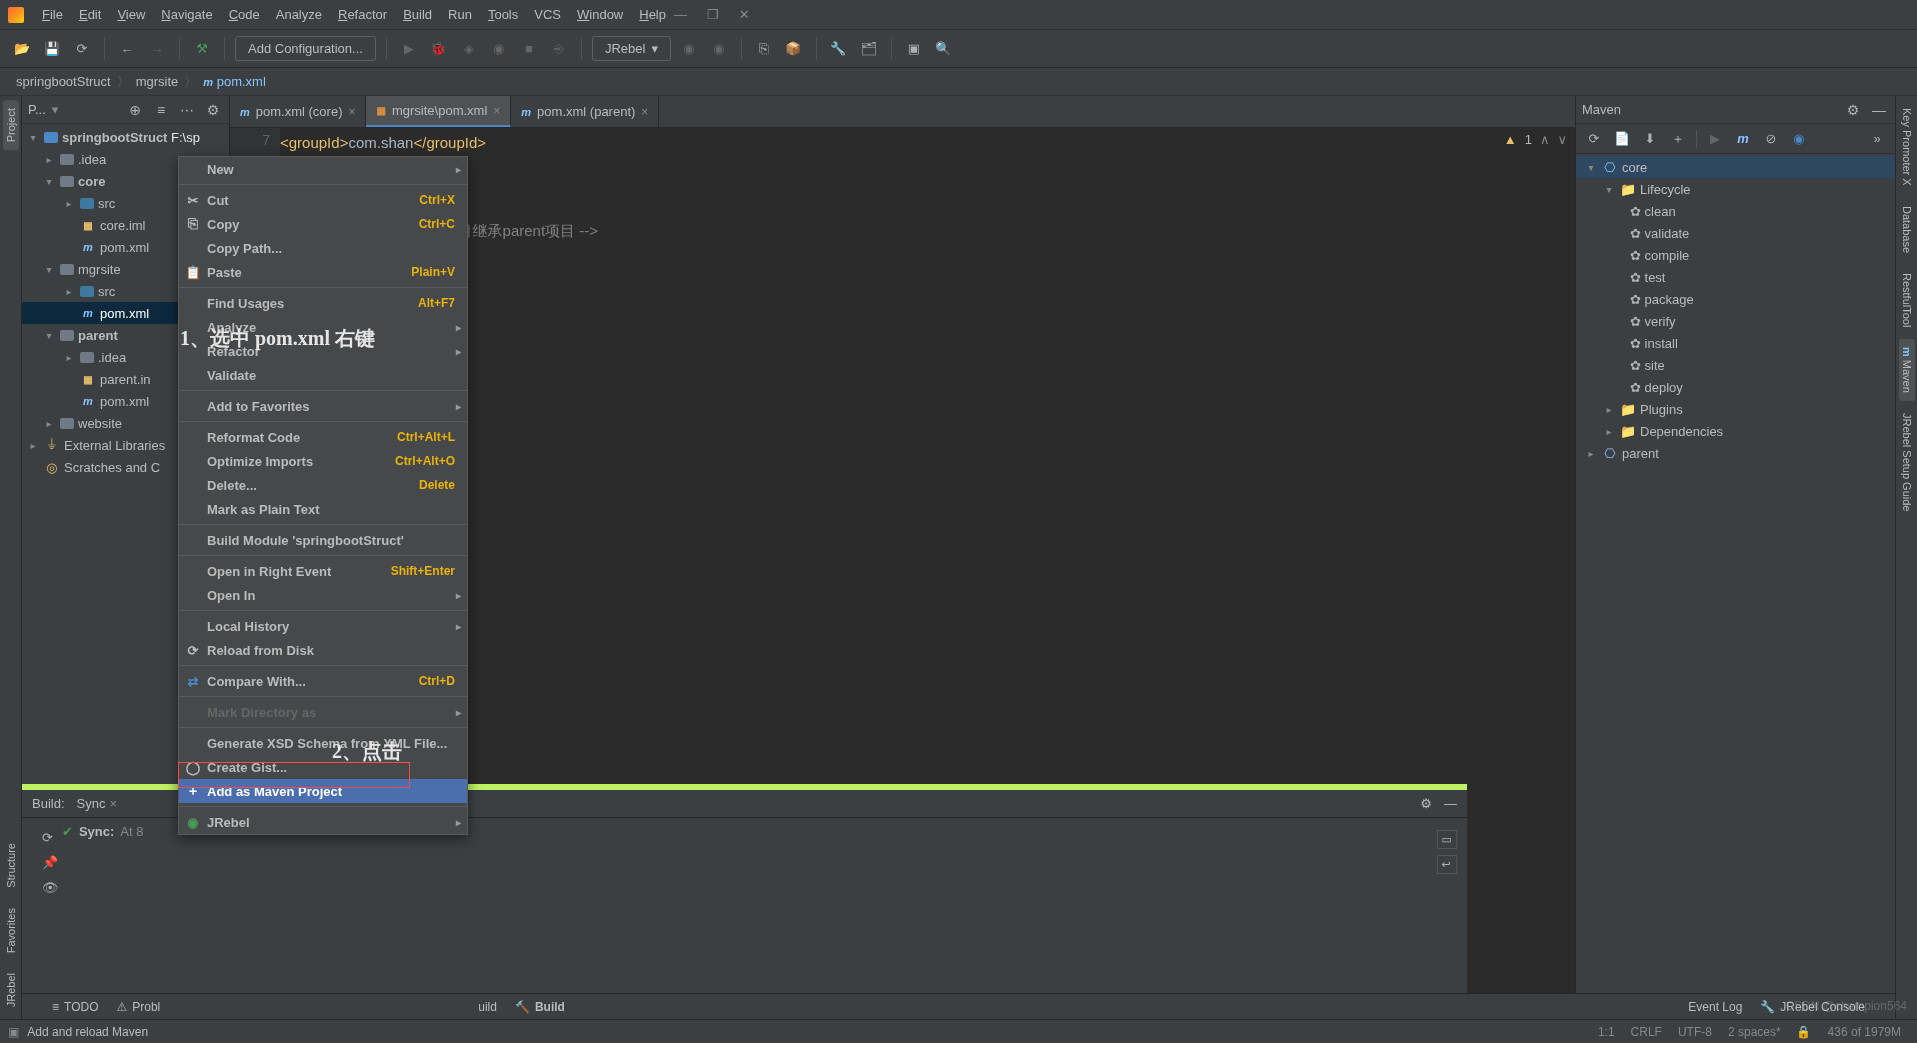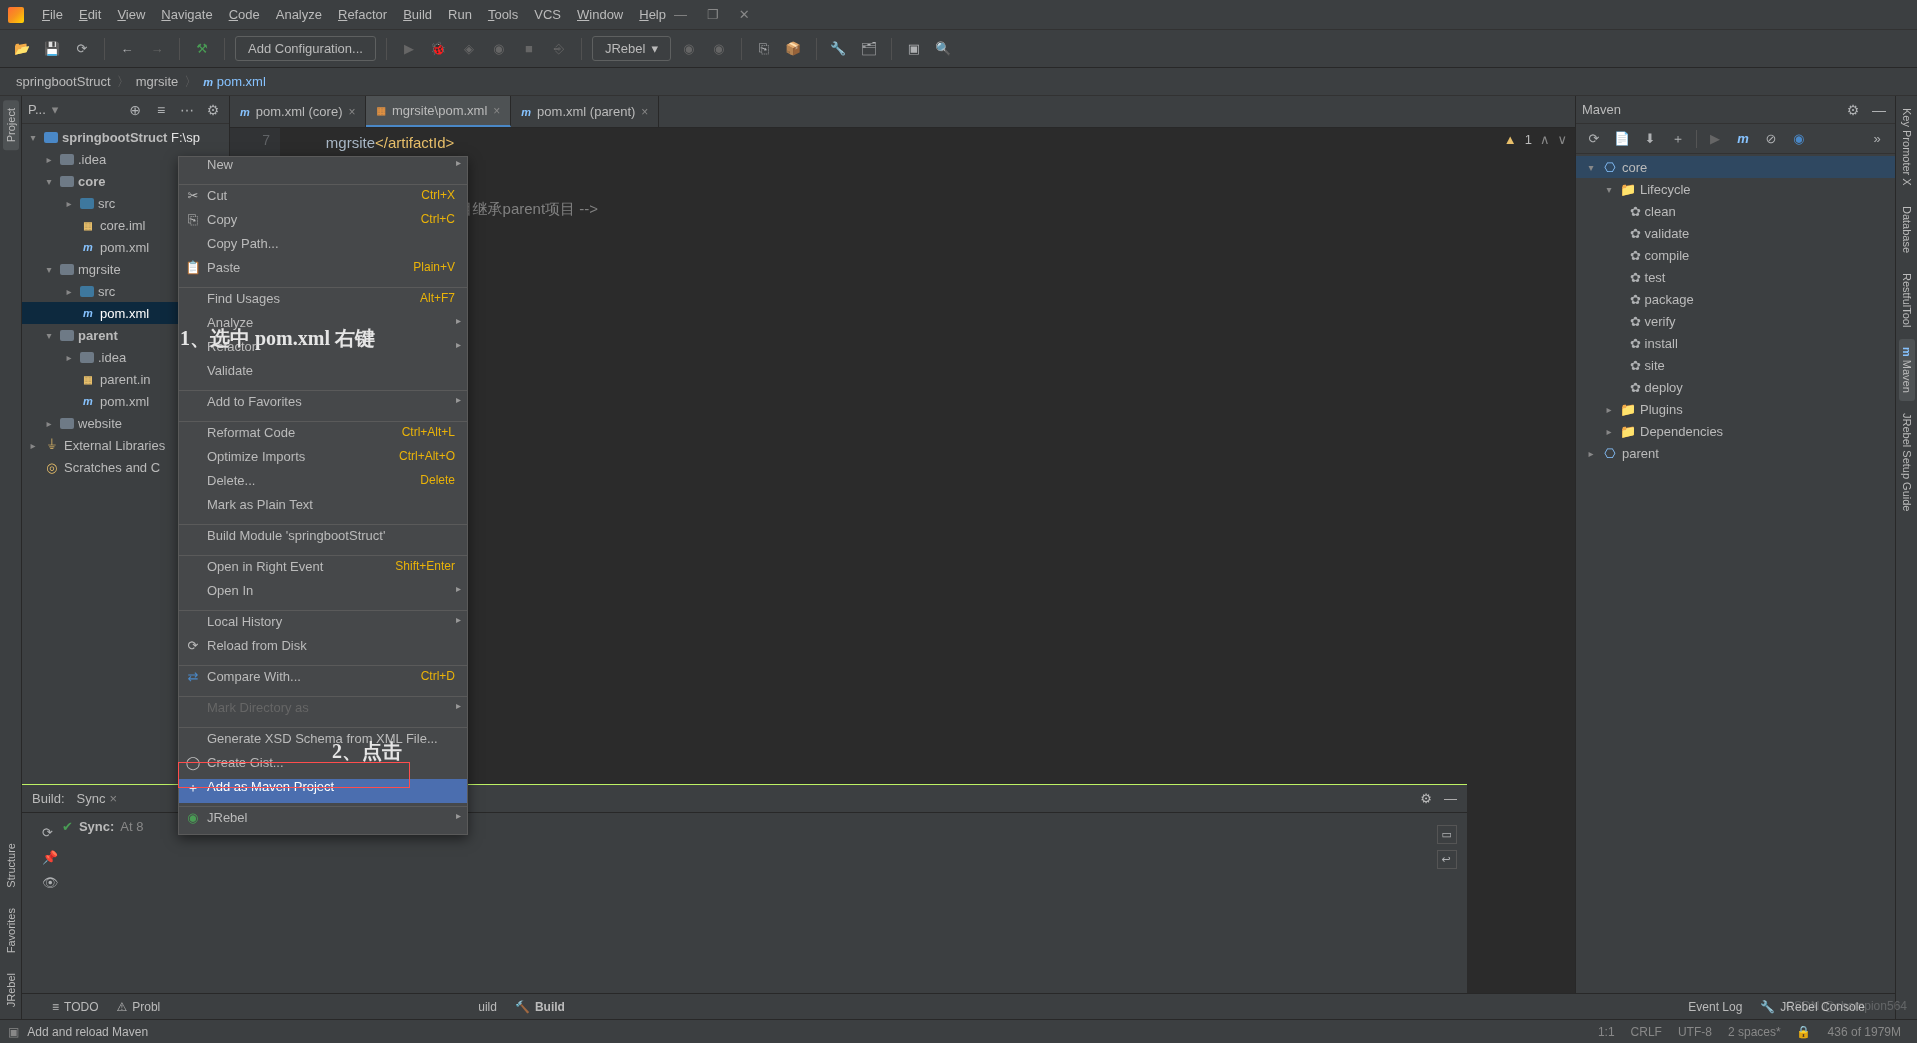--- a/index.html
+++ b/index.html
@@ -53,30 +53,30 @@
 .text { color: #a9b7c6; }
 .comment { color: #808080; }
 .editor-status { position: absolute; right: 8px; top: 4px; display: flex; gap: 8px; align-items: center; }
 .editor-status .warn { color: #e8bf6a; }
 .maven-panel { width: 320px; background: #3c3f41; border-left: 1px solid #282828; display: flex; flex-direction: column; }
 .maven-toolbar { height: 30px; display: flex; align-items: center; gap: 8px; padding: 0 8px; border-bottom: 1px solid #323232; }
 .maven-toolbar .mb { width: 20px; height: 20px; display: flex; align-items: center; justify-content: center; color: #afb1b3; cursor: pointer; }
 .maven-tree { flex: 1; overflow: auto; font-size: 13px; padding: 2px 0; }
 .maven-tree .tree-row.sel { background: #2f4861; }
 .maven-gear { color: #afb1b3; }
-.bottom-panel { position: absolute; left: 22px; bottom: 24px; width: 1445px; height: 235px; background: #3c3f41; border-top: 1px solid #bef264; }
+.bottom-panel { position: absolute; left: 22px; bottom: 24px; width: 1445px; height: 235px; background: #3c3f41; border-top: 6px solid #bef264; }
 .bottom-panel .bp-header { height: 28px; display: flex; align-items: center; padding: 0 10px; gap: 12px; border-bottom: 1px solid #282828; }
 .bottom-panel .bp-tab { display: flex; align-items: center; gap: 4px; cursor: pointer; }
 .bottom-panel .sync-row { padding: 6px 40px; display: flex; align-items: center; gap: 6px; }
 .bottom-panel .check { color: #499c54; }
 .statusbar { position: absolute; bottom: 0; left: 0; right: 0; height: 24px; background: #3c3f41; border-top: 1px solid #282828; display: flex; align-items: center; padding: 0 8px; font-size: 12px; }
 .statusbar .seg { padding: 0 8px; color: #888; cursor: pointer; }
 .statusbar .spacer { flex: 1; }
 .context-menu { position: absolute; background: #46484a; border: 1px solid #5a5a5a; box-shadow: 0 4px 12px rgba(0,0,0,0.5); z-index: 1000; font-size: 13px; min-width: 290px; }
-.context-menu .cm-item { height: 24px; display: flex; align-items: flex-start; padding: 0 12px 0 28px; position: relative; cursor: pointer; color: #bbbbbb; }
+.context-menu .cm-item { height: 24px; display: flex; align-items: center; padding: 0 12px 0 28px; position: relative; cursor: pointer; color: #bbbbbb; font-weight: bold; }
 .context-menu .cm-item.highlighted { background: #4b6eaf; color: #fff; }
 .context-menu .cm-item.disabled { color: #666; }
 .context-menu .cm-item .ci-icon { position: absolute; left: 6px; width: 16px; text-align: center; }
 .context-menu .cm-item .shortcut { margin-left: auto; color: #eab308; font-size: 12px; }
 .context-menu .cm-item .submenu-arrow { position: absolute; right: 6px; color: #999; font-size: 10px; }
 .context-menu .cm-sep { height: 1px; background: #5a5a5a; margin: 3px 0; }
 .annotation-red { position: absolute; color: #e5e5e5; font-family: "SimSun", serif; font-size: 20px; font-weight: bold; z-index: 1100; pointer-events: none; }
 .red-box { position: absolute; border: 1px solid #ff4d4d; z-index: 1050; pointer-events: none; }
 .watermark { position: absolute; right: 10px; bottom: 30px; color: rgba(255,255,255,0.2); font-size: 12px; z-index: 1200; }
 .bottom-tabs-row { height: 26px; display: flex; align-items: center; gap: 18px; padding: 0 30px; position: absolute; bottom: 24px; left: 22px; right: 22px; background: #3c3f41; border-top: 1px solid #282828; z-index: 50; }
@@ -263,20 +263,21 @@
           <span class="icon maven-file">m</span>
           <span>pom.xml (parent)</span>
           <span class="close-x">×</span>
         </div>
     </div>
     <div class="editor-body">
       <div class="gutter-num">
           <div>7</div>
         </div>
       <div class="code-lines">
+        <div class="line"><span class="tag">&lt;groupId&gt;</span><span class="text">com.shan</span><span class="tag">&lt;/groupId&gt;</span></div>
         <div class="line">           <span class="text">mgrsite</span><span class="tag">&lt;/artifactId&gt;</span></div>
         <div class="line">           <span class="text">.0</span><span class="tag">&lt;/version&gt;</span></div>
         <div class="line">           <span class="text">ar</span><span class="tag">&lt;/packaging&gt;</span></div>
         <div class="line">           <span class="comment">nt标签, 让website项目继承parent项目 --&gt;</span></div>
         <div class="line"> </div>
         <div class="line">           <span class="text">om.shan</span><span class="tag">&lt;/groupId&gt;</span></div>
         <div class="line">           <span class="tag">&gt;</span><span class="text">parent</span><span class="tag">&lt;/artifactId&gt;</span></div>
         <div class="line">           <span class="text">.0.0</span><span class="tag">&lt;/version&gt;</span></div>
       </div>
       <div class="editor-status">

